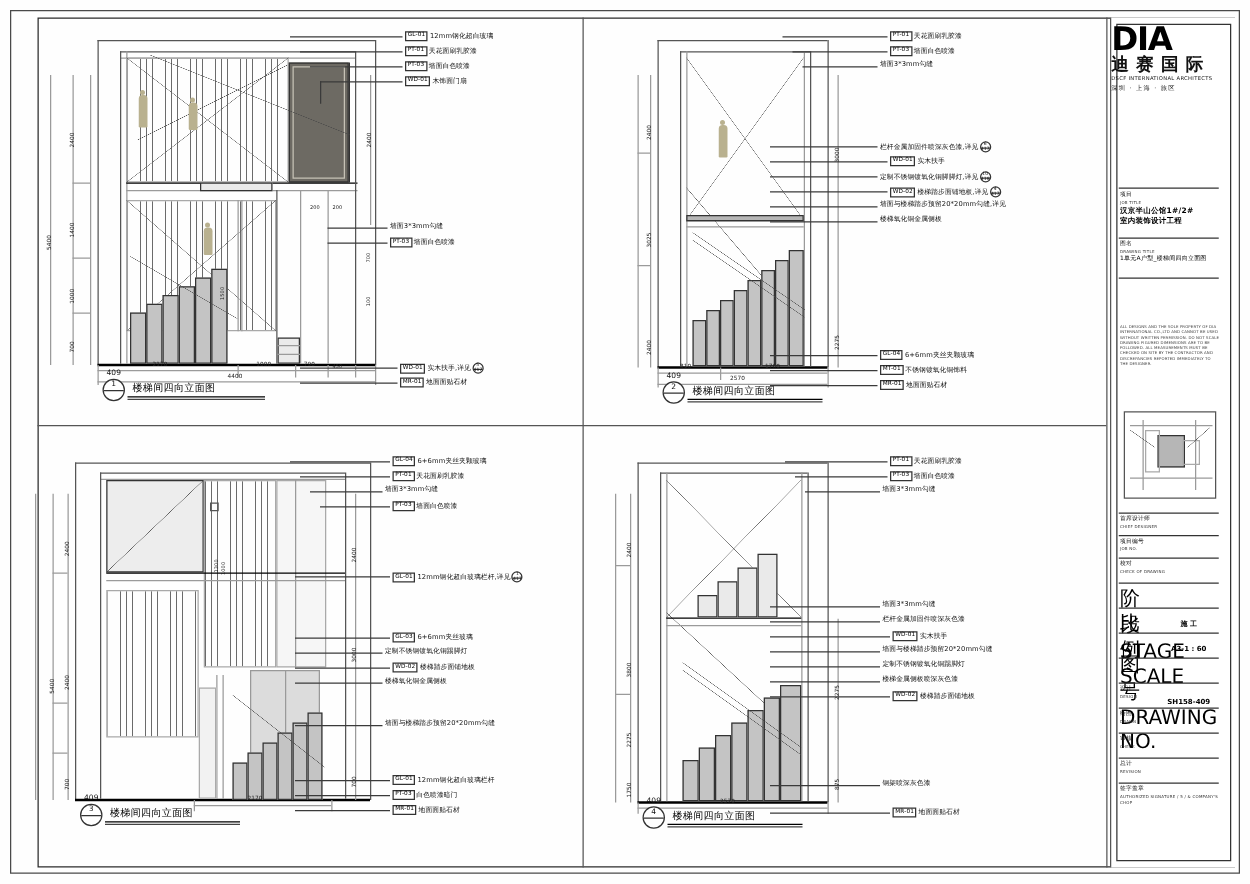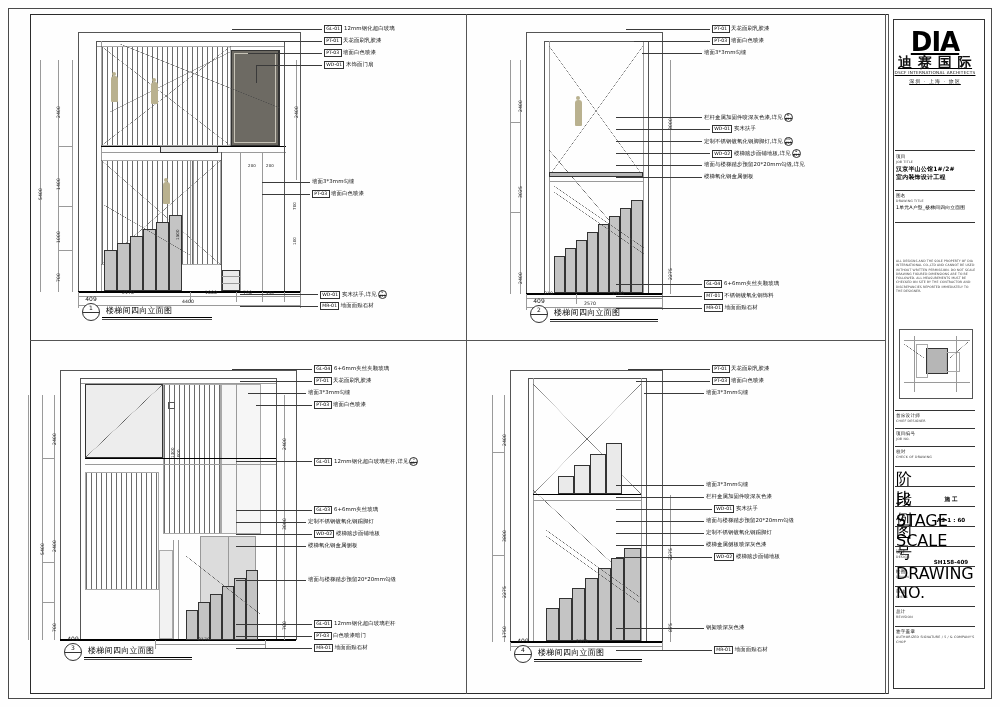--- a/index.html
+++ b/index.html
@@ -184,23 +184,22 @@
     width: 100px; height: 680px;
     border-left: 1px solid #555;
     background: #fff;
   }
   .tb-inner {
     position: absolute; left: 4px; top: 5px;
     width: 92px; height: 670px;
     border: 1px solid #333;
   }
   .tb-logo {
-    position: absolute; left: 0; top: 14px; width: 92px;
-    text-align: center;
-    text-decoration: underline;
+    position: absolute; left: 0; top: 4px; width: 92px;
+    text-align: left;
   }
   .tb-logo .dia {
     font-size: 26px; font-weight: bold; letter-spacing: -1px;
     color: #000; font-family: "DejaVu Sans", "Liberation Sans", sans-serif;
     line-height: 28px;
   }
   .tb-logo .cn {
     font-size: 14px; font-weight: bold; color: #111;
     letter-spacing: .5px; line-height: 13px;
   }

